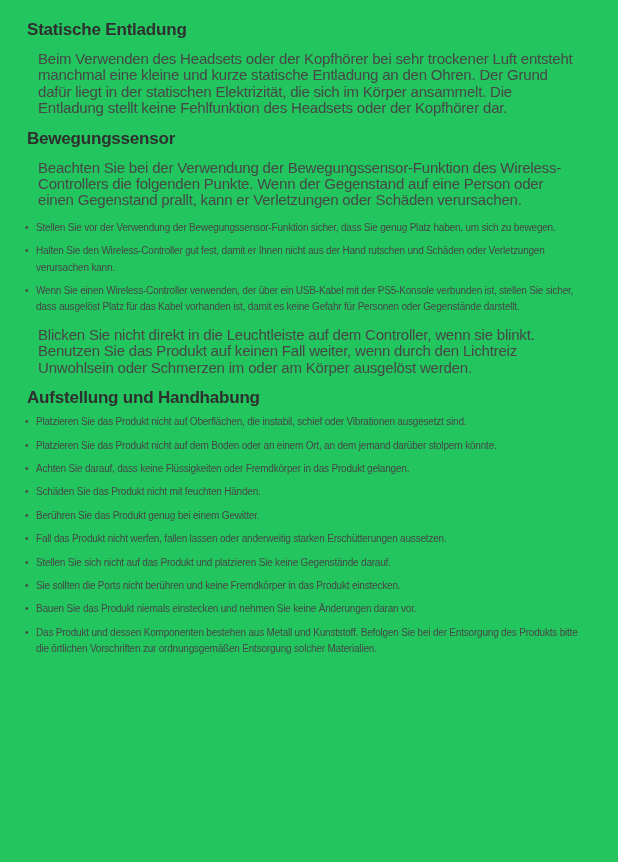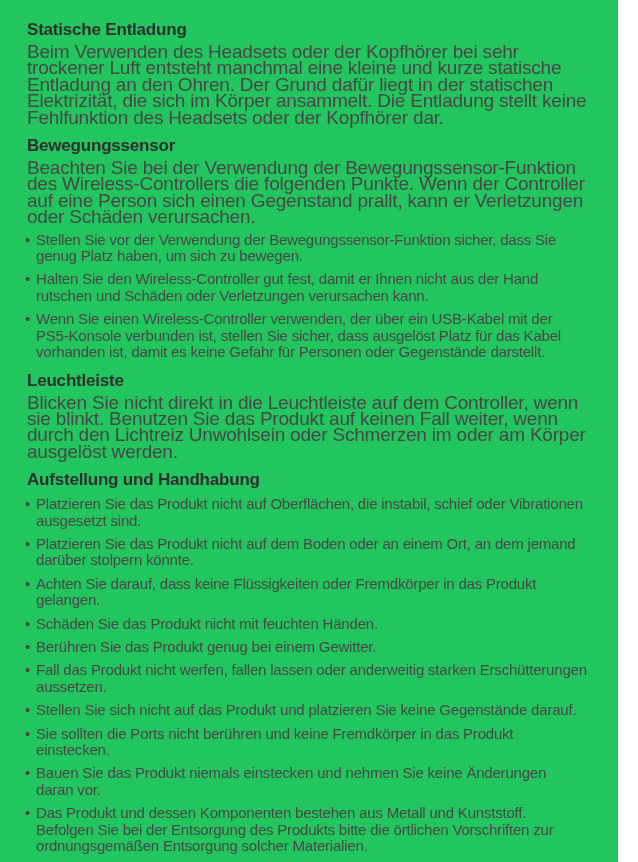--- a/index.html
+++ b/index.html
@@ -26,38 +26,38 @@
   }
   .section-heading {
     font-size: 17px;
     line-height: 21px;
     font-weight: 700;
     color: #2f2f2f;
     letter-spacing: -0.2px;
     margin: 0 0 4px 0;
   }
   .body-text {
-    font-size: 19px;
+    font-size: 15px;
     line-height: 16.4px;
     color: #474747;
     letter-spacing: -0.2px;
-    margin: 0;
+    margin: 11px;
     max-width: 578px;
   }
   .bullet-list {
     list-style: none;
     margin: 6px 0 0 -2px;
     padding: 0;
     max-width: 578px;
   }
   .bullet-list li {
     position: relative;
     padding-left: 11px;
     margin: 0 0 7px 0;
-    font-size: 15px;
+    font-size: 10px;
     line-height: 16.4px;
     color: #474747;
     letter-spacing: -0.2px;
   }
   .bullet-list li::before {
     content: "\2022";
     position: absolute;
     left: 0;
     top: 0;
     color: #474747;
@@ -68,30 +68,29 @@
 
 <main class="page">
 
   <section class="doc-section">
     <h1 class="section-heading">Statische Entladung</h1>
     <p class="body-text">Beim Verwenden des Headsets oder der Kopfhörer bei sehr trockener Luft entsteht manchmal eine kleine und kurze statische Entladung an den Ohren. Der Grund dafür liegt in der statischen Elektrizität, die sich im Körper ansammelt. Die Entladung stellt keine Fehlfunktion des Headsets oder der Kopfhörer dar.</p>
   </section>
 
   <section class="doc-section">
     <h1 class="section-heading">Bewegungssensor</h1>
-    <p class="body-text">Beachten Sie bei der Verwendung der Bewegungssensor-Funktion des Wireless-Controllers die folgenden Punkte. Wenn der Controller auf eine Person sich einen Gegenstand prallt, kann er Verletzungen oder Schäden verursachen.</p>
+    <p class="body-text">Beachten Sie bei der Verwendung der Bewegungssensor-Funktion des Wireless-Controllers die folgenden Punkte. Wenn der Gegenstand auf eine Person oder einen Gegenstand prallt, kann er Verletzungen oder Schäden verursachen.</p>
     <ul class="bullet-list">
       <li><span>Stellen Sie vor der Verwendung der Bewegungssensor-Funktion sicher, dass Sie genug Platz haben, um sich zu bewegen.</span></li>
       <li><span>Halten Sie den Wireless-Controller gut fest, damit er Ihnen nicht aus der Hand rutschen und Schäden oder Verletzungen verursachen kann.</span></li>
       <li><span>Wenn Sie einen Wireless-Controller verwenden, der über ein USB-Kabel mit der PS5-Konsole verbunden ist, stellen Sie sicher, dass ausgelöst Platz für das Kabel vorhanden ist, damit es keine Gefahr für Personen oder Gegenstände darstellt.</span></li>
     </ul>
   </section>
 
   <section class="doc-section">
-    <h1 class="section-heading">Leuchtleiste</h1>
     <p class="body-text">Blicken Sie nicht direkt in die Leuchtleiste auf dem Controller, wenn sie blinkt. Benutzen Sie das Produkt auf keinen Fall weiter, wenn durch den Lichtreiz Unwohlsein oder Schmerzen im oder am Körper ausgelöst werden.</p>
   </section>
 
   <section class="doc-section">
     <h1 class="section-heading">Aufstellung und Handhabung</h1>
     <ul class="bullet-list">
       <li><span>Platzieren Sie das Produkt nicht auf Oberflächen, die instabil, schief oder Vibrationen ausgesetzt sind.</span></li>
       <li><span>Platzieren Sie das Produkt nicht auf dem Boden oder an einem Ort, an dem jemand darüber stolpern könnte.</span></li>
       <li><span>Achten Sie darauf, dass keine Flüssigkeiten oder Fremdkörper in das Produkt gelangen.</span></li>
       <li><span>Schäden Sie das Produkt nicht mit feuchten Händen.</span></li>

